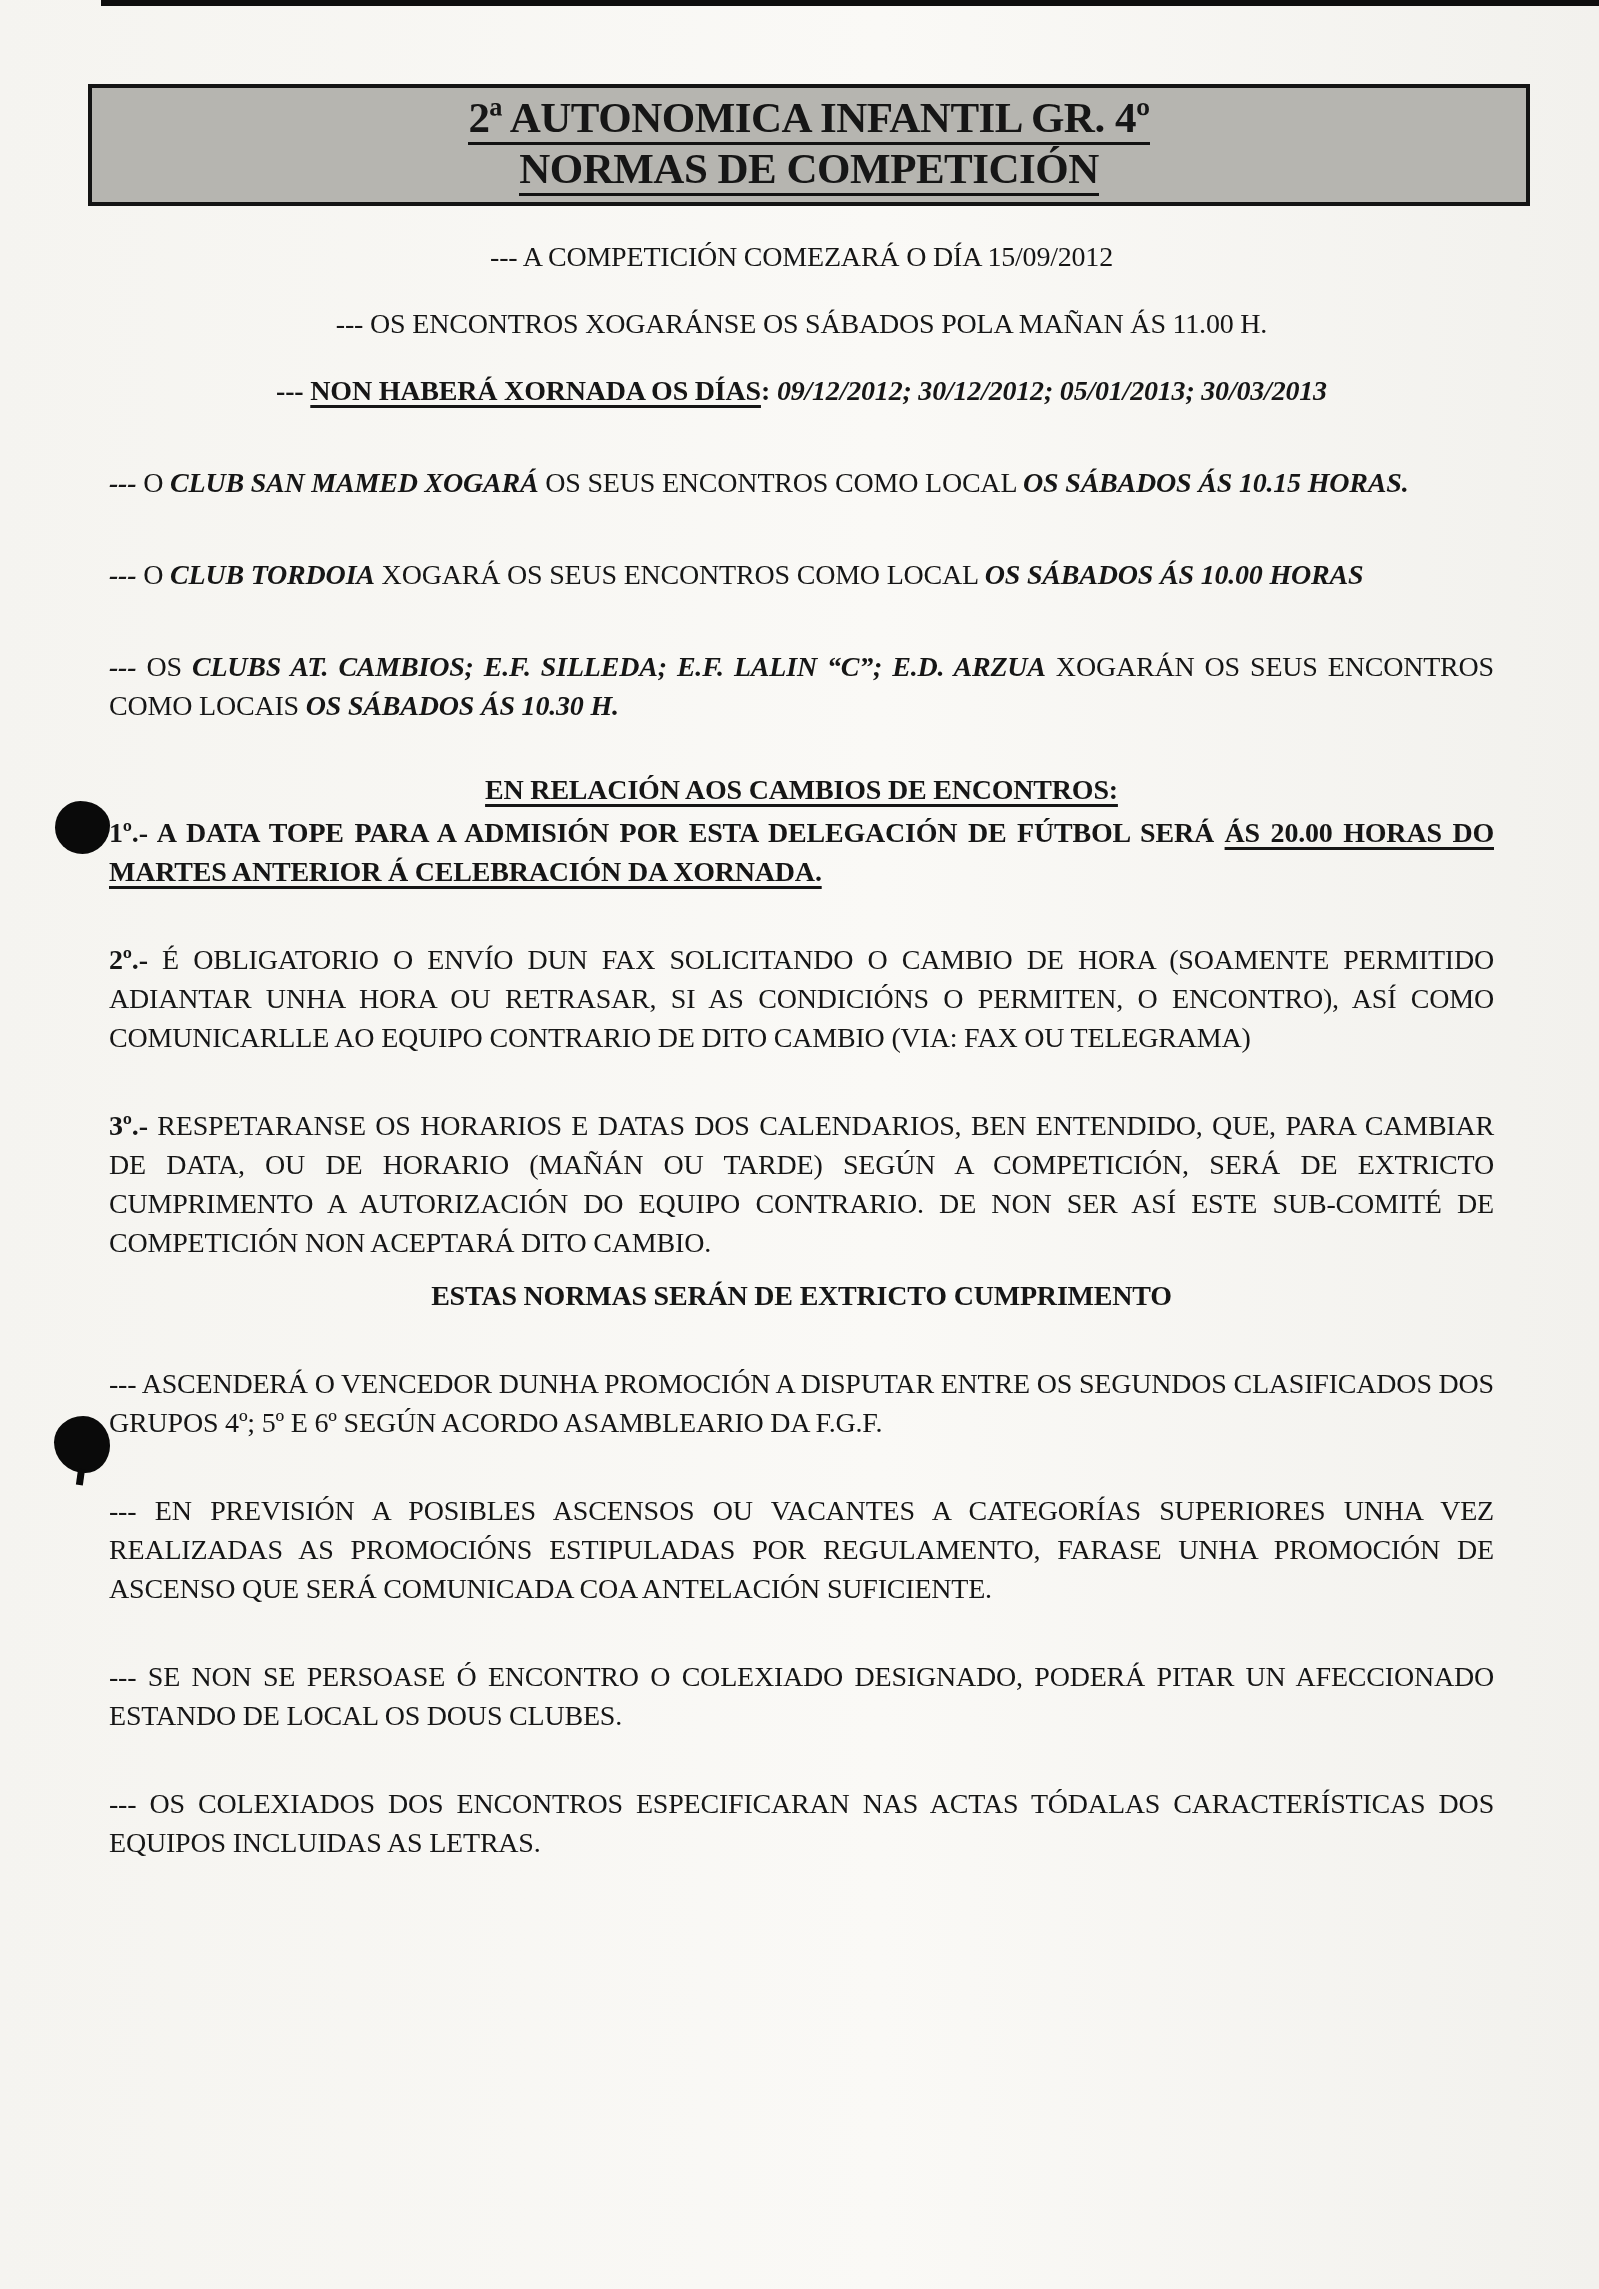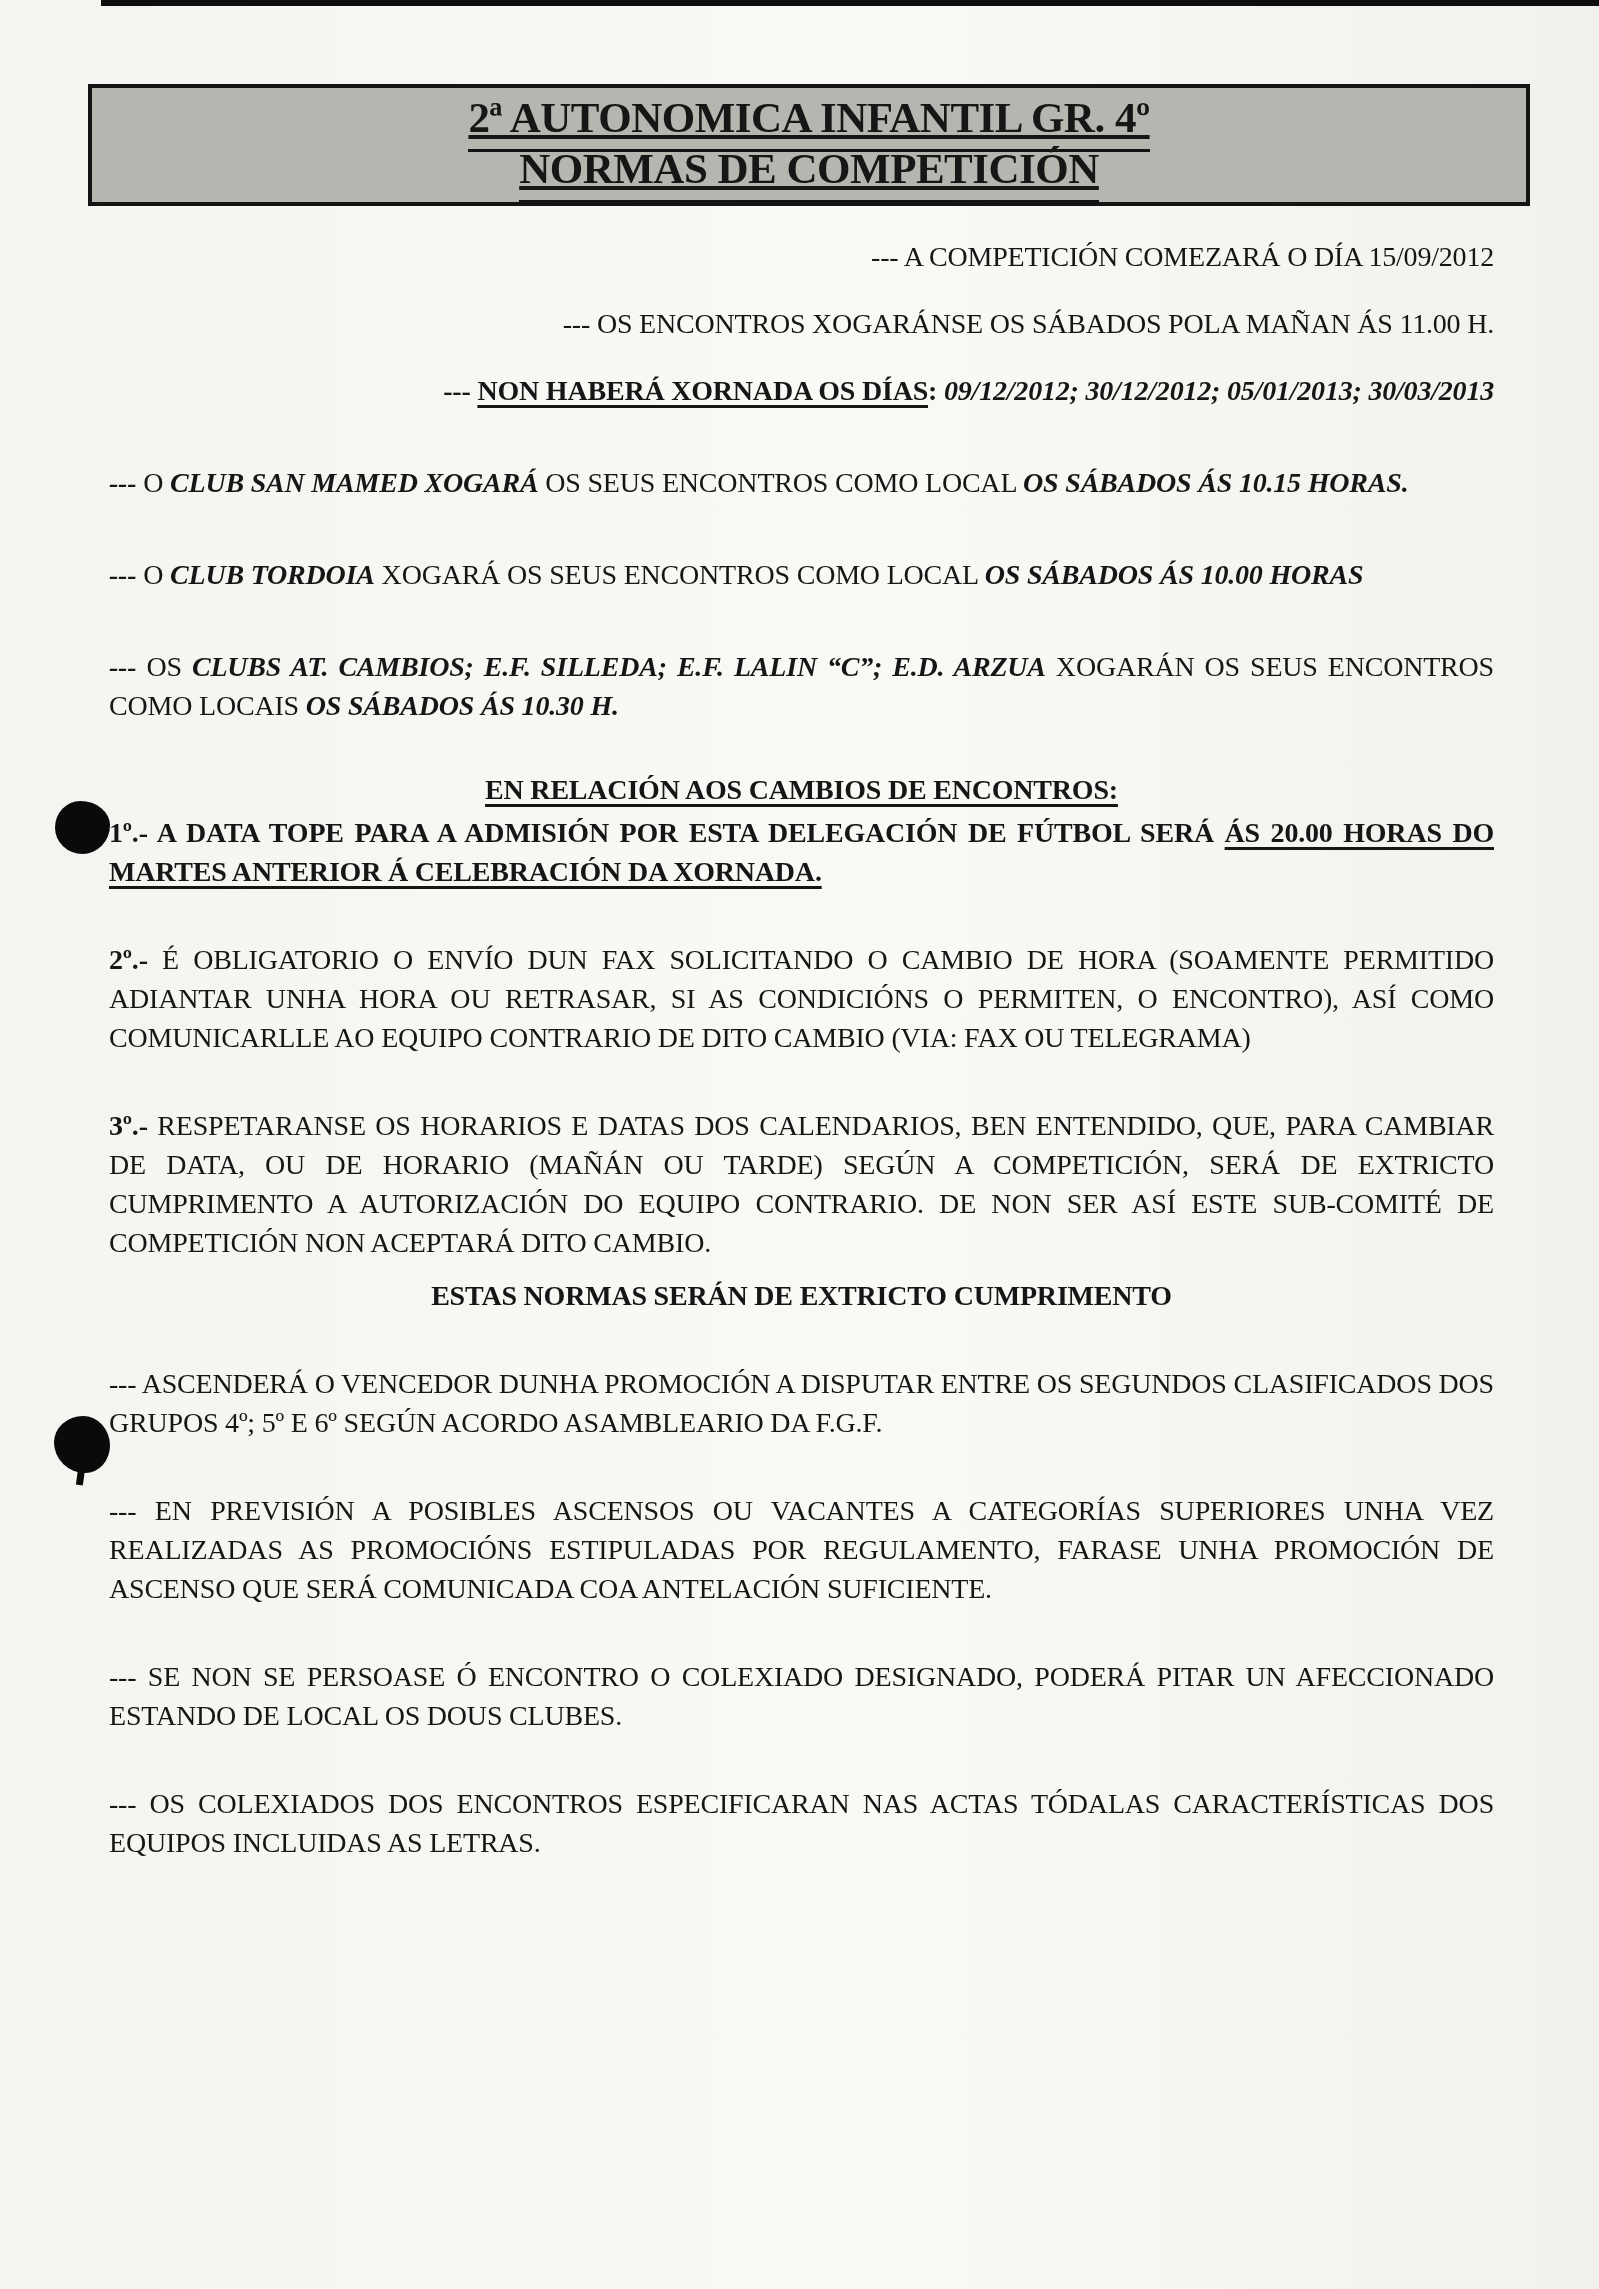--- a/index.html
+++ b/index.html
@@ -36,36 +36,35 @@
   }
   .title-line{
     font-weight:bold;
     font-size:43px;
     line-height:51px;
     letter-spacing:-0.5px;
     white-space:nowrap;
   }
   .title-underline{
     border-bottom:3.9px solid #121212;
-    padding-bottom:8px;
-    text-decoration:underline;
+    padding-bottom:1px;
   }
   
   .doc-body{
     position:absolute;
     top:200px; left:0;
     width:1599px;
     padding:33px 105px 0 109px;
     box-sizing:border-box;
     font-size:28px;
     line-height:39px;
     letter-spacing:-0.2px;
   }
   .para{margin:0;text-align:justify;}
-  .kind-intro{margin-top:28px;text-align:right;}
+  .kind-intro{margin-top:28px;text-align:center;}
   .kind-intro:first-child{margin-top:3.9px;}
   .kind-club{margin-top:53px;}
   .kind-section-heading{margin-top:45px;text-align:center;}
   .kind-clause-tight{margin-top:3.9px;}
   .kind-clause{margin-top:49px;}
   .kind-emphasis{margin-top:14px;text-align:center;}
   .kind-item{margin-top:49px;}
   .r-b{font-weight:bold;}
   .r-i{font-style:italic;}
   .r-u{text-decoration:underline;text-decoration-thickness:2.9px;text-underline-offset:4.9px;}

